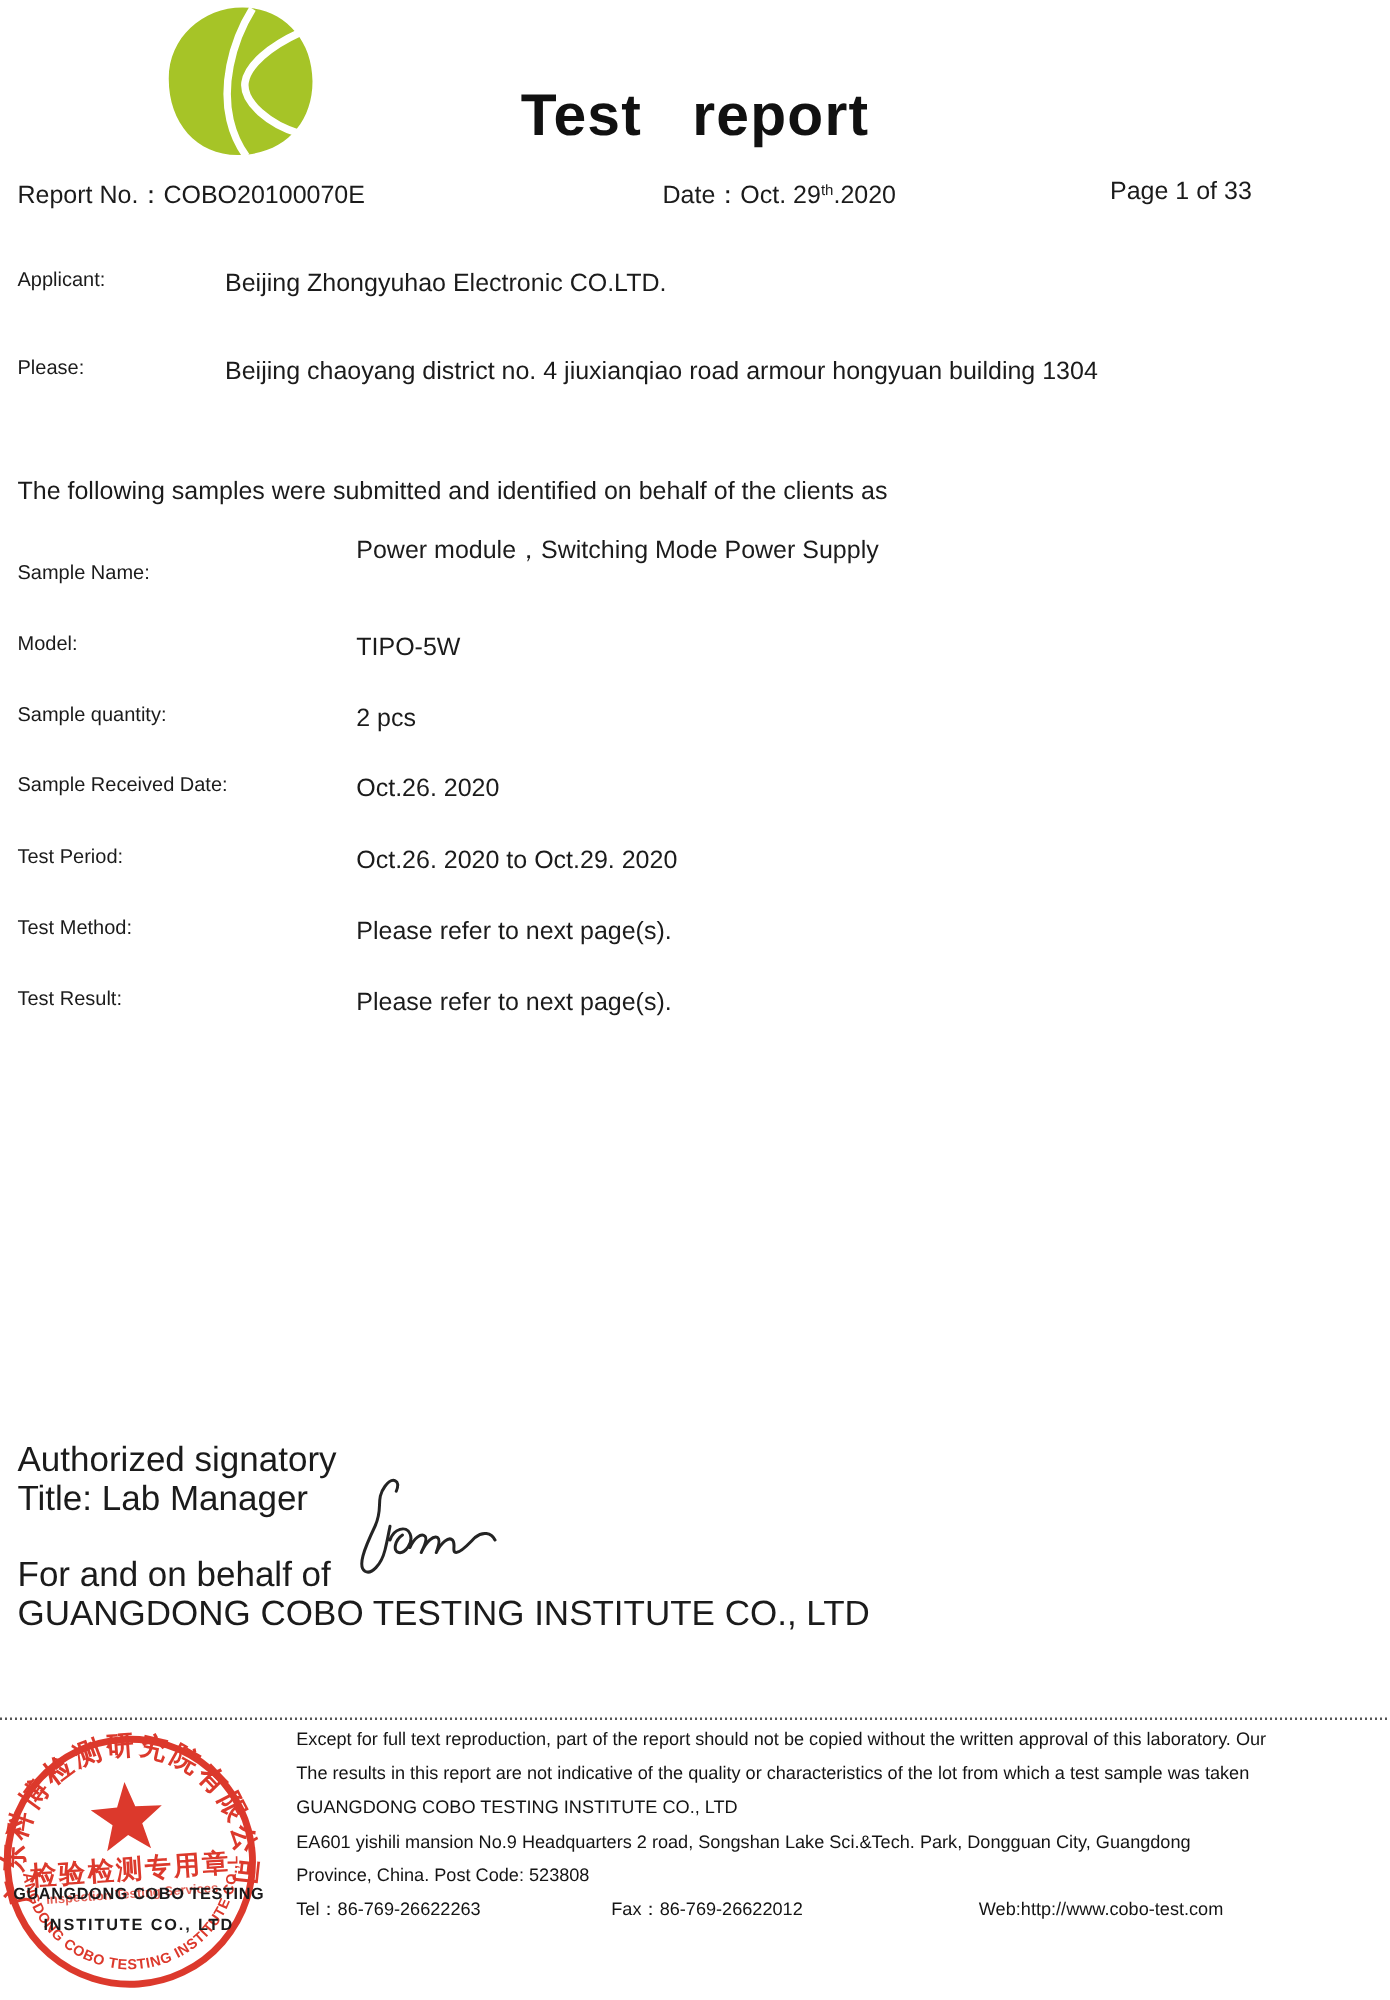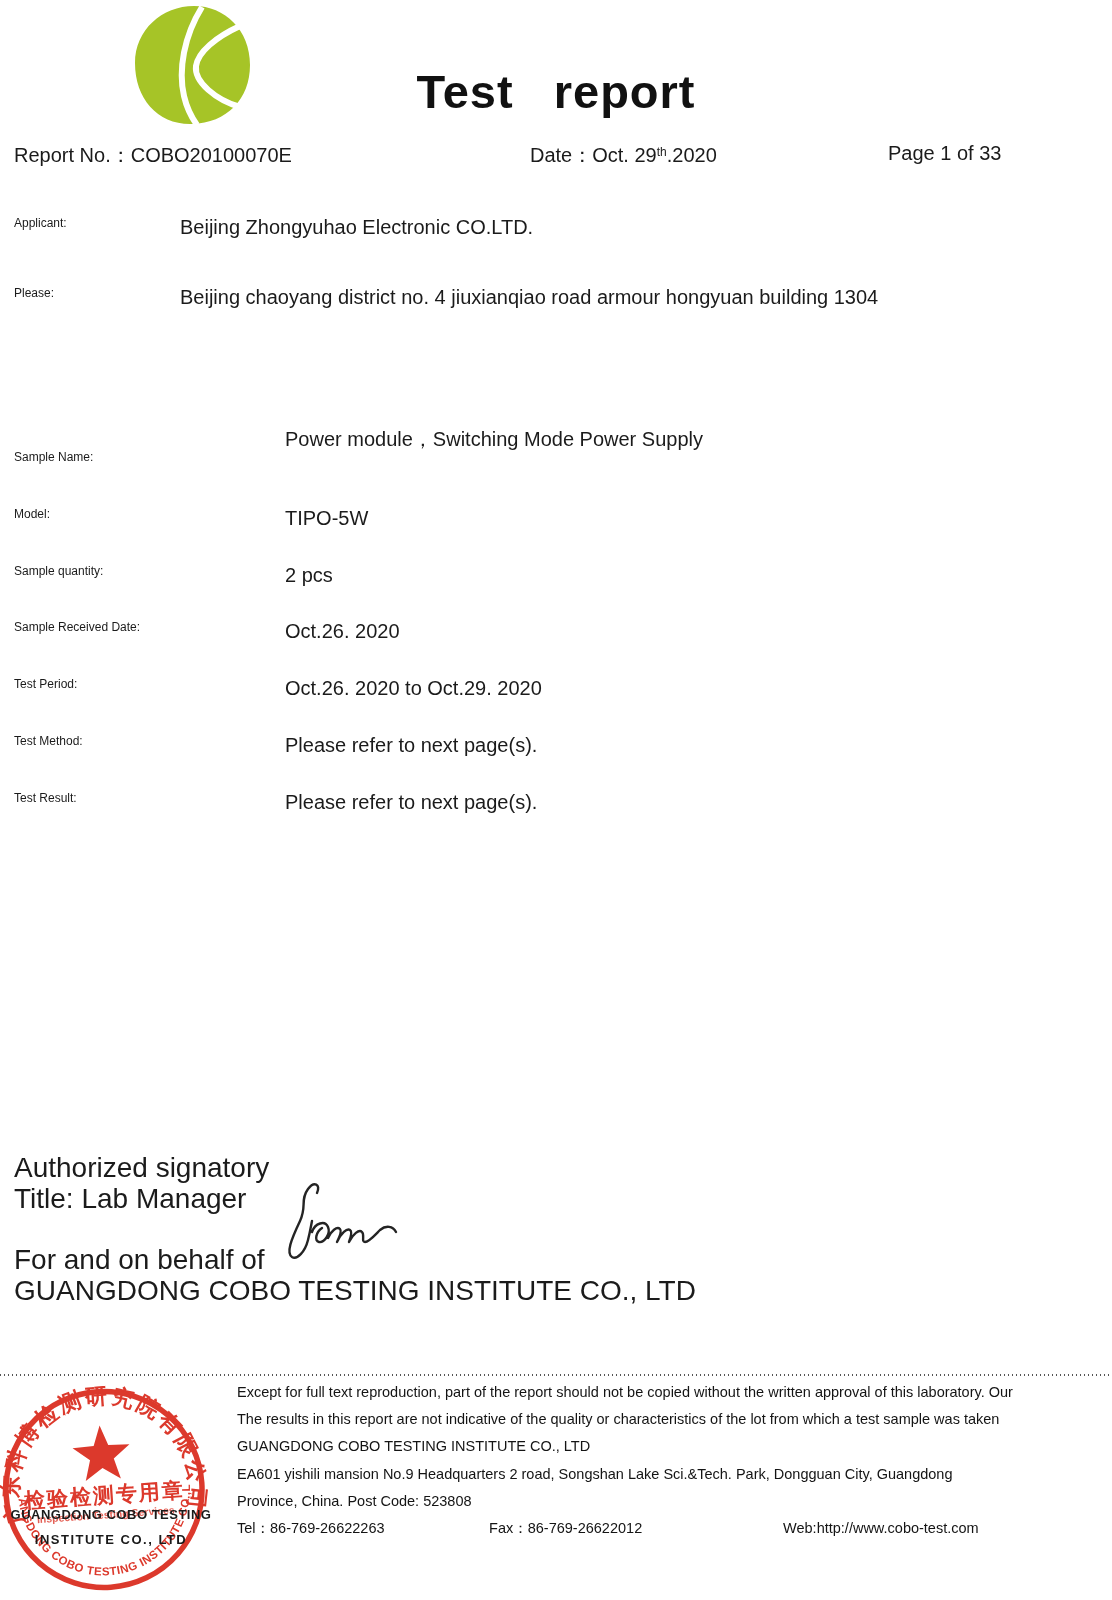--- a/index.html
+++ b/index.html
@@ -13,21 +13,21 @@
   }
   .abs{position:absolute;}
   .title{
     left:0;right:0;top:44px;
     text-align:center;
     font-size:47px;font-weight:bold;color:#111;
     word-spacing:26px;letter-spacing:1px;margin-top:20px;
   }
   .meta-row span{white-space:nowrap;font-size:20px;}
   .meta-row sup{font-size:12px;}
-  .label{position:absolute;left:14px;font-size:12px;white-space:nowrap;}
+  .label{position:absolute;left:14px;font-size:16px;white-space:nowrap;}
   .value-a{position:absolute;left:180px;font-size:20px;white-space:nowrap;}
   .value-b{position:absolute;left:285px;font-size:20px;white-space:nowrap;}
   .intro{left:14px;top:382px;font-size:20px;white-space:nowrap;}
   .sigline{left:14px;font-size:28px;white-space:nowrap;}
   .dotline{
     left:0;top:1374px;width:1112px;height:2px;
     background:repeating-linear-gradient(90deg,#555 0 1.5px,transparent 1.5px 4px);
   }
   .footer{
     left:237px;top:1379px;width:866px;
@@ -72,20 +72,21 @@
 
   <div>
     <span class="label" style="top:216px;">Applicant:</span>
     <span class="value-a" style="top:216px;">Beijing Zhongyuhao Electronic CO.LTD.</span>
   </div>
   <div>
     <span class="label" style="top:286px;">Please:</span>
     <span class="value-a" style="top:286px;">Beijing chaoyang district no. 4 jiuxianqiao road armour hongyuan building 1304</span>
   </div>
 
+  <div class="abs intro">The following samples were submitted and identified on behalf of the clients as</div>
 
   <div>
     <span class="label" style="top:450px;">Sample Name:</span>
     <span class="value-b" style="top:426px;text-align:right;">Power module，Switching Mode Power Supply</span>
   </div>
   <div>
     <span class="label" style="top:507px;">Model:</span>
     <span class="value-b" style="top:507px;">TIPO-5W</span>
   </div>
   <div>

